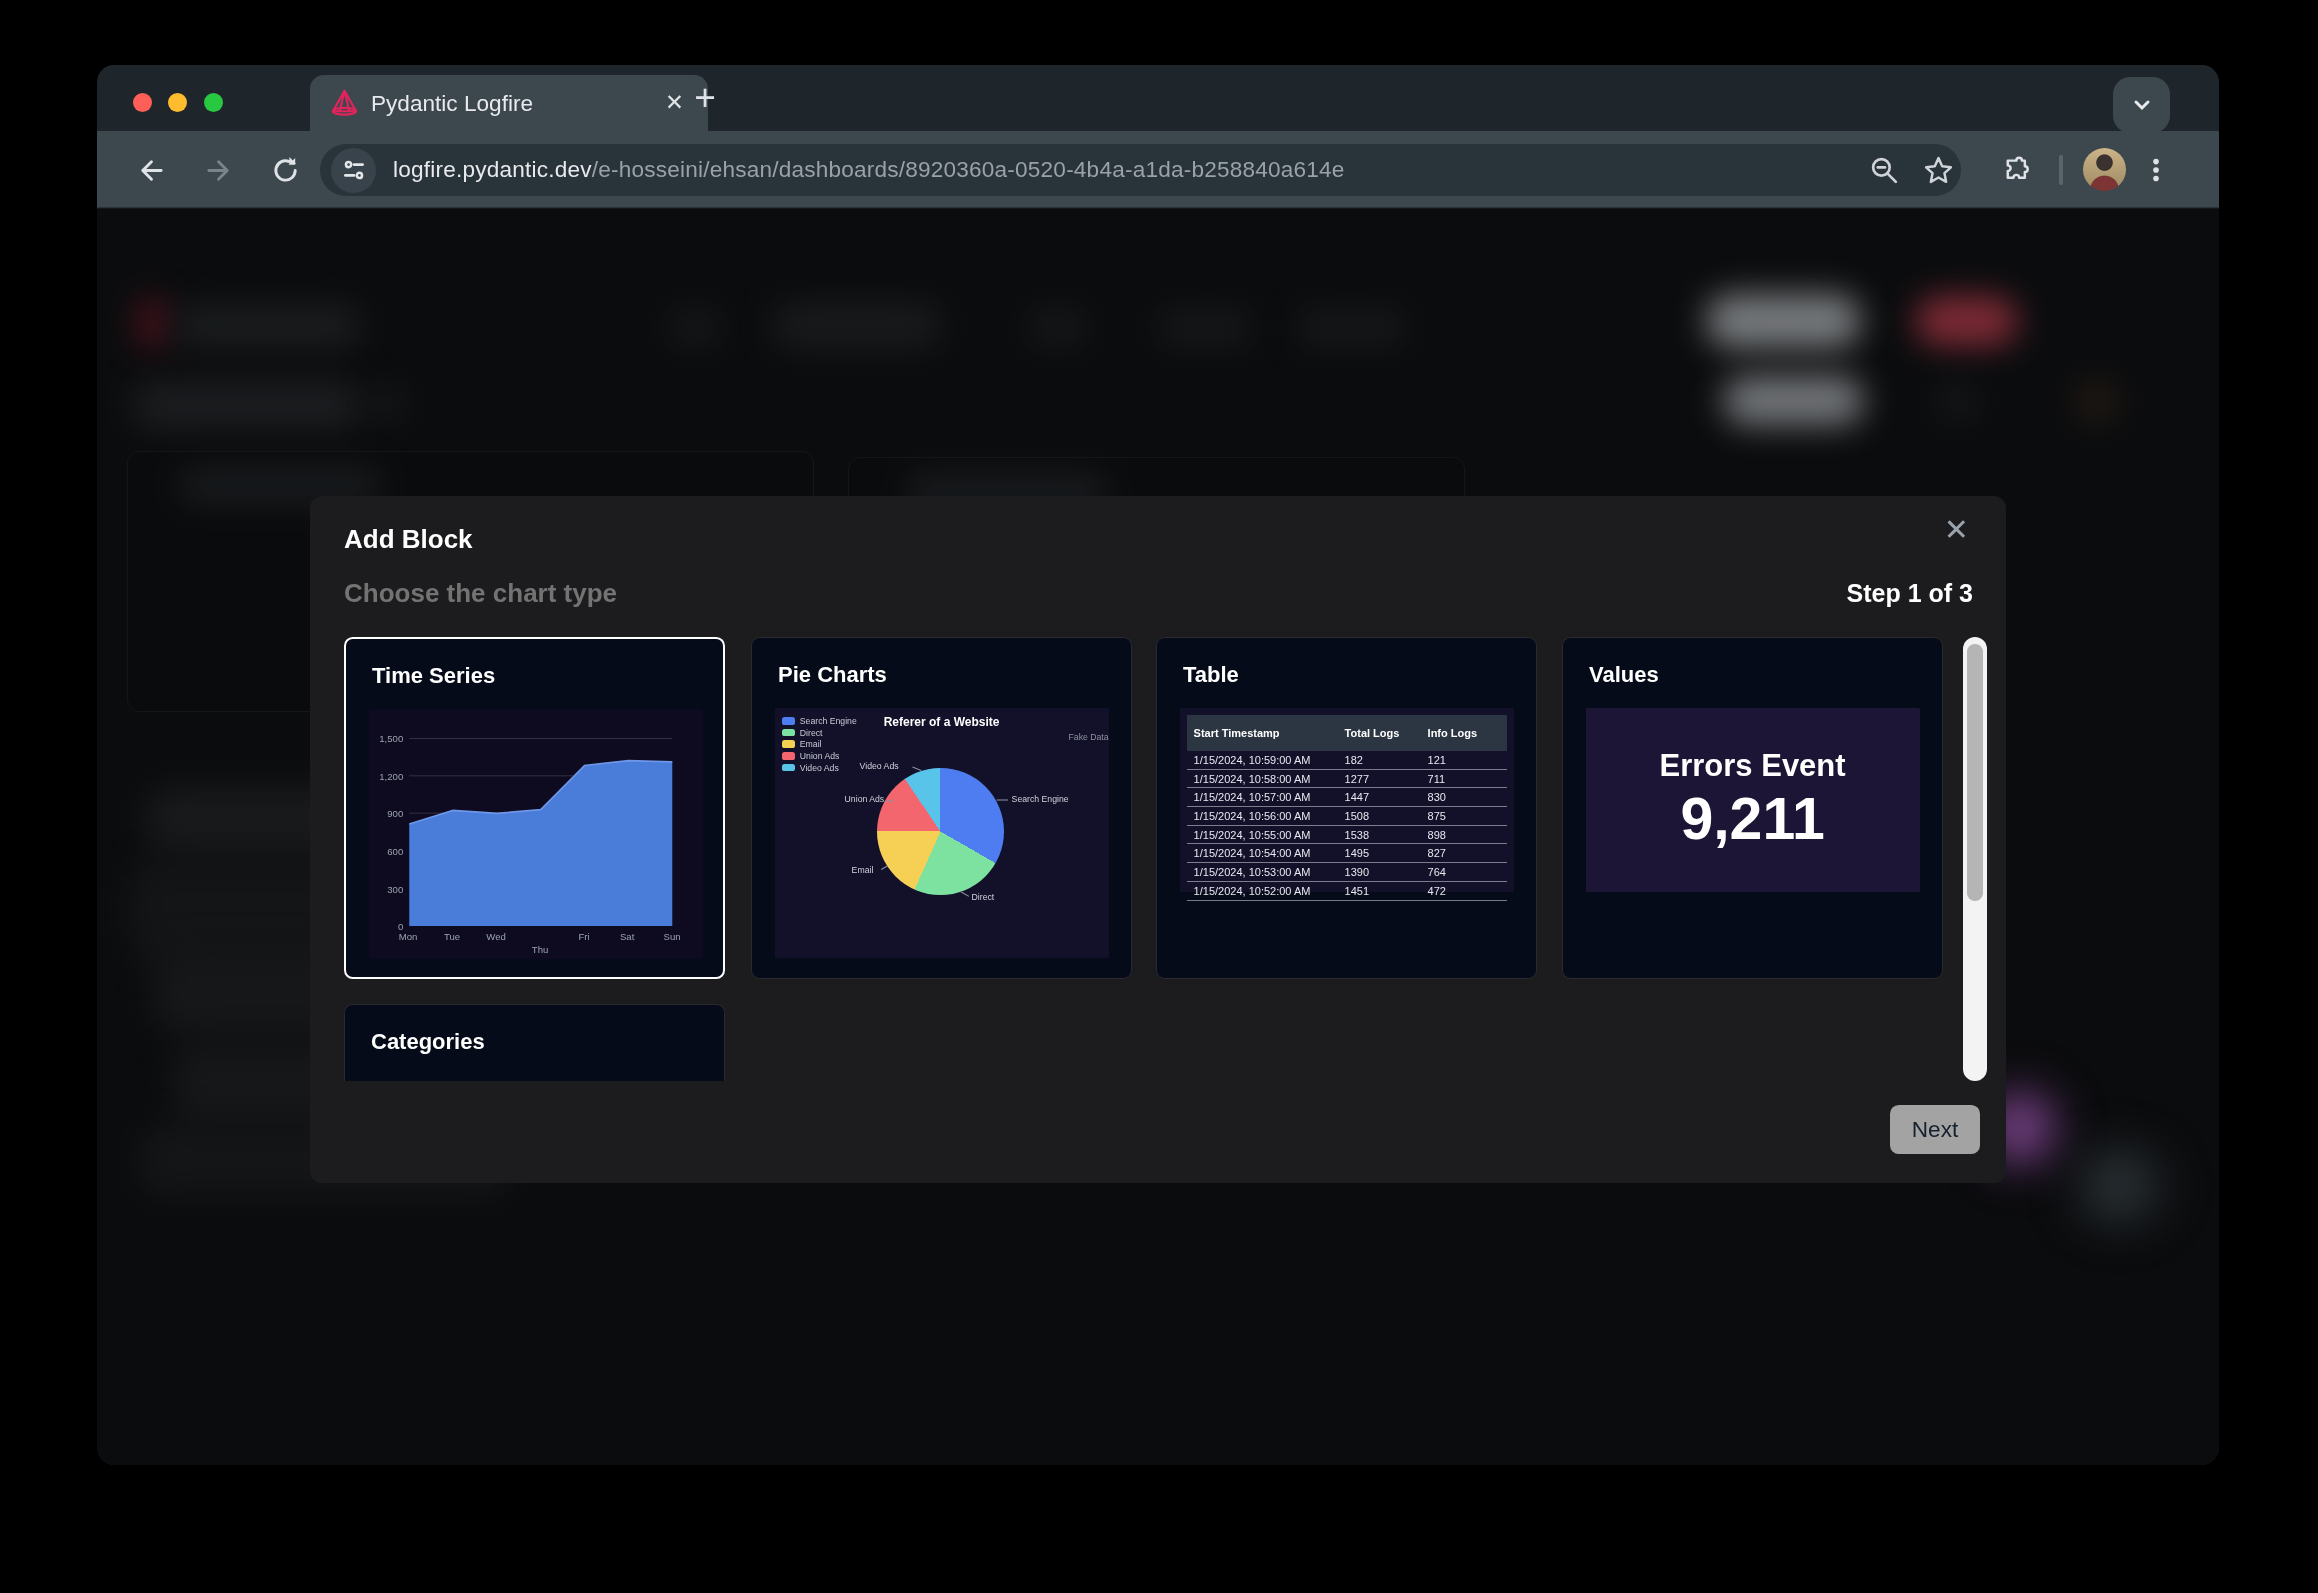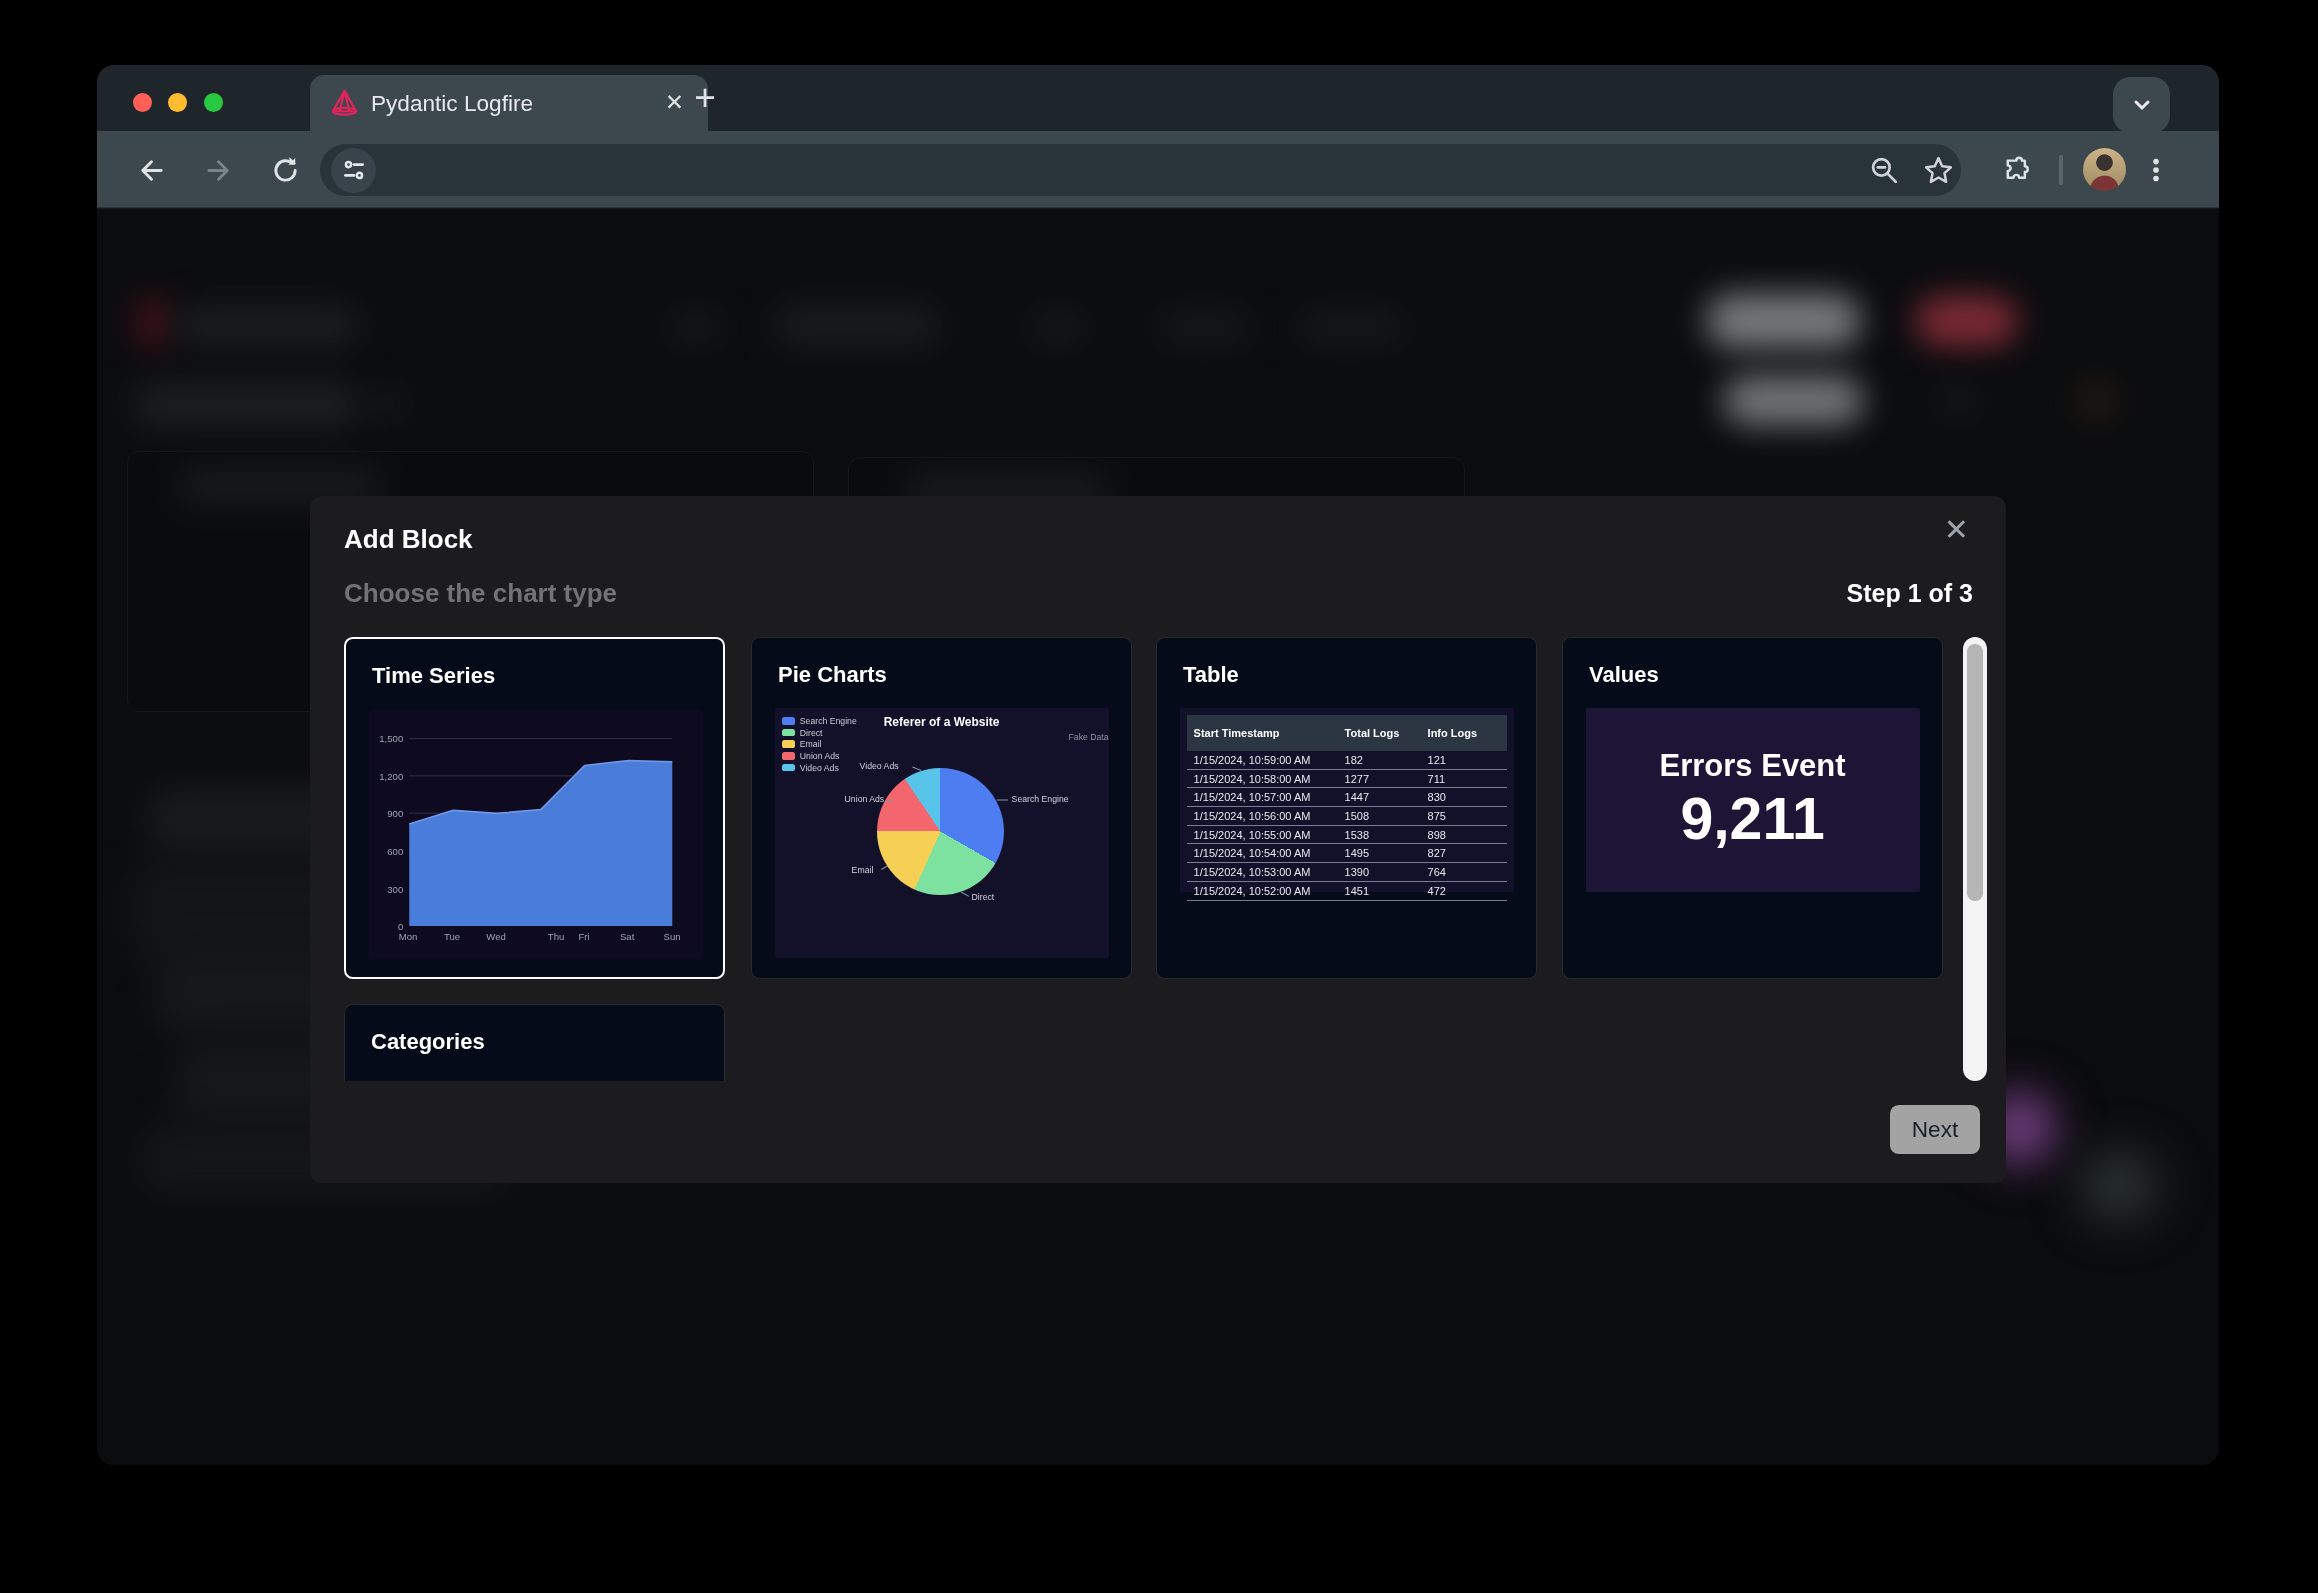--- a/index.html
+++ b/index.html
@@ -144,20 +144,21 @@
 
     <div class="urlbar">
       <span class="siteinfo-circle">
         <svg width="26" height="26" viewBox="0 0 24 24" fill="none" stroke="#e3e7ea" stroke-width="2.4" stroke-linecap="round">
           <circle cx="7" cy="7" r="2.4"></circle>
             <path d="M12 7 H20"></path>
           <path d="M4 17 H12"></path>
             <circle cx="17" cy="17" r="2.4"></circle>
         </svg>
       </span>
+      <span class="urltext"><span class="dom">logfire.pydantic.dev</span><span class="path">/e-hosseini/ehsan/dashboards/8920360a-0520-4b4a-a1da-b258840a614e</span></span>
       <span class="url-right-ico" style="left:1548px;">
         <svg width="33" height="33" viewBox="0 0 32 32" fill="none" stroke="#cfd3d8" stroke-width="2.6" stroke-linecap="round">
           <circle cx="13" cy="13" r="8"></circle>
             <path d="M19 19 L27 27"></path>
             <path d="M9.5 13 H16.5"></path>
         </svg>
       </span>
       <span class="url-right-ico" style="left:1602px;">
         <svg width="33" height="33" viewBox="0 0 32 32" fill="none" stroke="#cfd3d8" stroke-width="2.4" stroke-linejoin="round">
           <path d="M16 4 L19.6 11.8 L28 12.9 L21.8 18.6 L23.4 27 L16 22.8 L8.6 27 L10.2 18.6 L4 12.9 L12.4 11.8 Z"></path>
@@ -243,21 +244,21 @@
           </svg>
           <span class="yt" style="left:1.7px; top:24px;">1,500</span>
           <span class="yt" style="left:1.7px; top:62px;">1,200</span>
           <span class="yt" style="left:1.7px; top:99px;">900</span>
           <span class="yt" style="left:1.7px; top:137px;">600</span>
           <span class="yt" style="left:1.7px; top:175px;">300</span>
           <span class="yt" style="left:1.7px; top:212px;">0</span>
           <span class="xt" style="left:18px;">Mon</span>
           <span class="xt" style="left:62px;">Tue</span>
           <span class="xt" style="left:106px;">Wed</span>
-          <span class="xt" style="left:166px;">Thu</span>
+          <span class="xt" style="left:150px;margin-top:13px;">Thu</span>
           <span class="xt" style="left:194px;">Fri</span>
           <span class="xt" style="left:237px;">Sat</span>
           <span class="xt" style="left:282px;">Sun</span>
         </div>
       </div>
 
       <div class="card" style="left:407px; top:0;">
         <div class="card-title">Pie Charts</div>
         <div class="panel pie-panel">
           <div class="pie-title">Referer of a Website</div>

